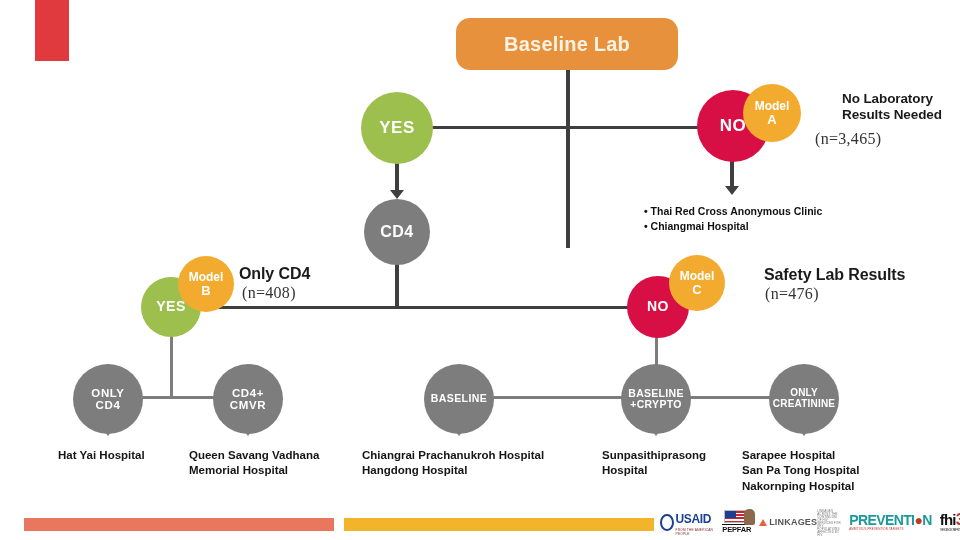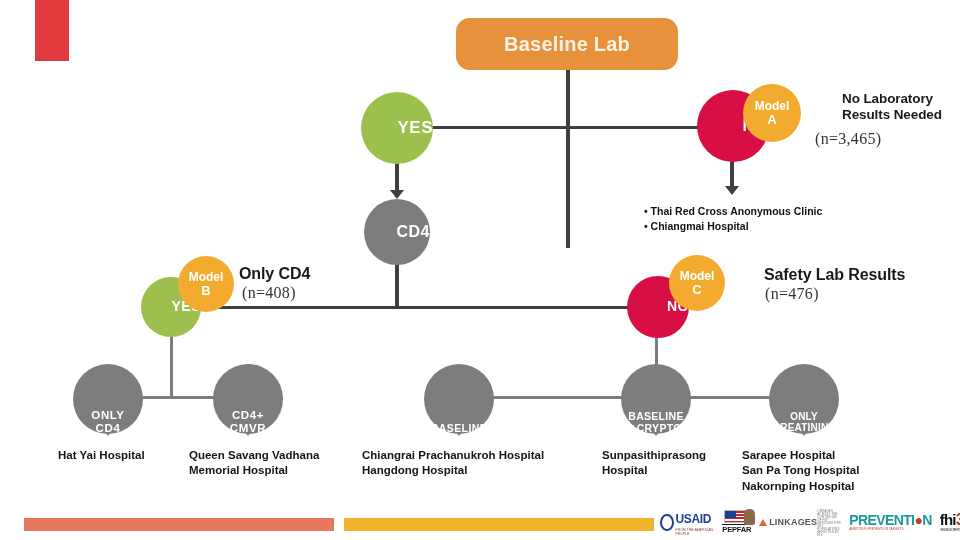--- a/index.html
+++ b/index.html
@@ -46,21 +46,21 @@
     width: 310px;
     height: 13px;
     background: #f2b42a;
   }
   
   .node {
     position: absolute;
     border-radius: 50%;
     display: flex;
     align-items: center;
-    justify-content: flex-end;
+    justify-content: center;
     text-align: center;
     color: #ffffff;
     font-weight: bold;
     line-height: 1.08;
     box-sizing: border-box;
     z-index: 5;
   }
   .rounded-box {
     position: absolute;
     border-radius: 14px;

